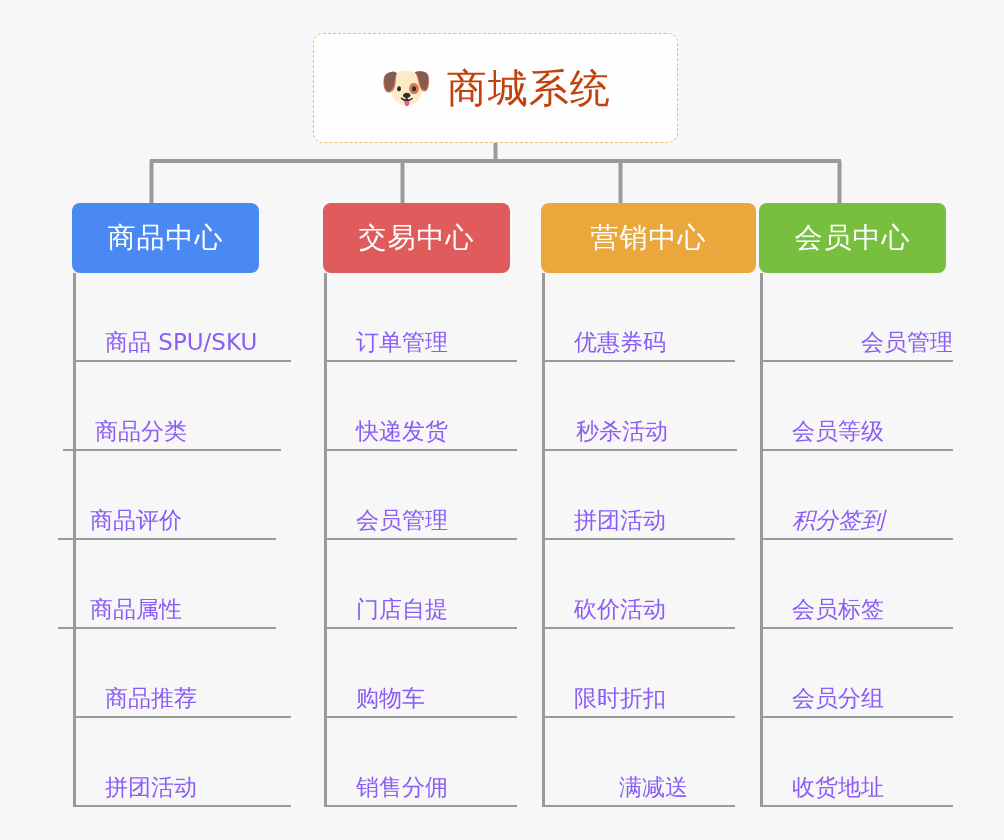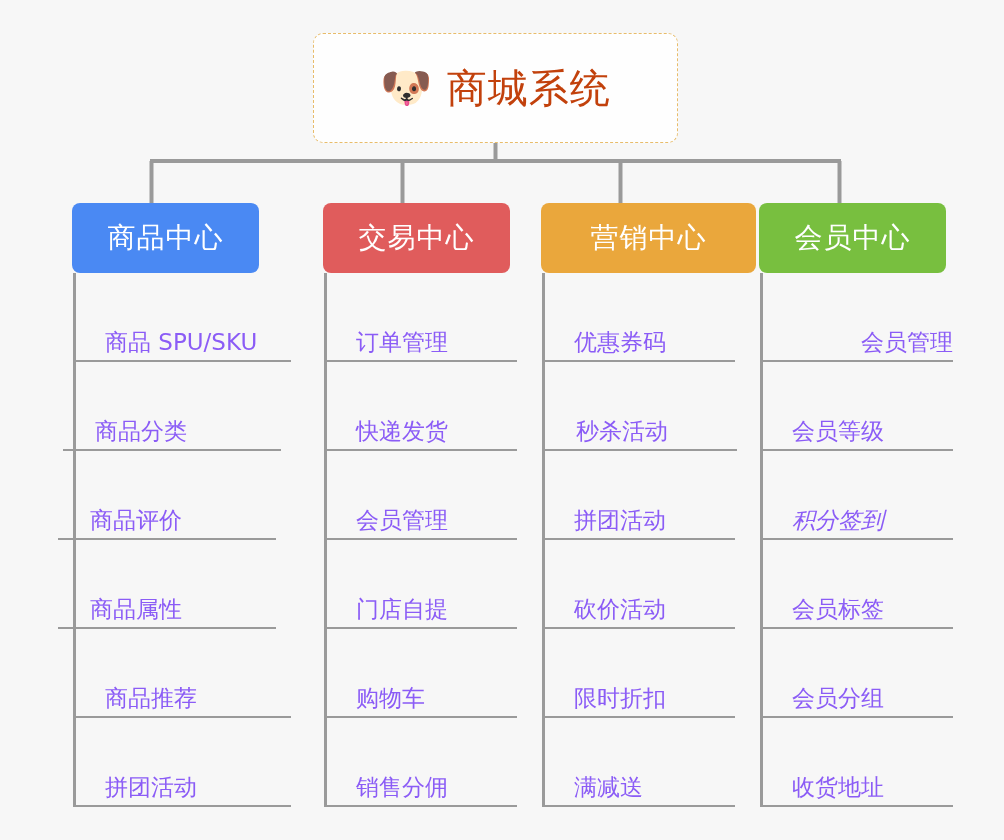--- a/index.html
+++ b/index.html
@@ -194,21 +194,21 @@
           </div>
           <div class="leaf" style="width: 193px; margin-left: 15px; border-bottom-color: rgb(154, 154, 154);">
             <span class="leaf-label">拼团活动</span>
           </div>
           <div class="leaf" style="width: 193px; margin-left: 15px; border-bottom-color: rgb(154, 154, 154);">
             <span class="leaf-label">砍价活动</span>
           </div>
           <div class="leaf" style="width: 193px; margin-left: 15px; border-bottom-color: rgb(154, 154, 154);">
             <span class="leaf-label">限时折扣</span>
           </div>
-          <div class="leaf" style="width: 193px; margin-left: 15px; border-bottom-color: rgb(154, 154, 154);">
+          <div class="leaf" style="width: 193px; margin-left: 15px; border-bottom-color: rgb(154, 154, 154); padding-left: 45px;">
             <span class="leaf-label">满减送</span>
           </div>
         </div>
       </div>
       <div class="column" style="left: 745px; width: 209px;">
         <div class="col-card" style="background: rgb(120, 191, 63); width: 187px;">
           <span>会员中心</span>
         </div>
         <div class="spine" style="height: 534px; background: rgb(154, 154, 154);"></div>
         <div class="col-items">

